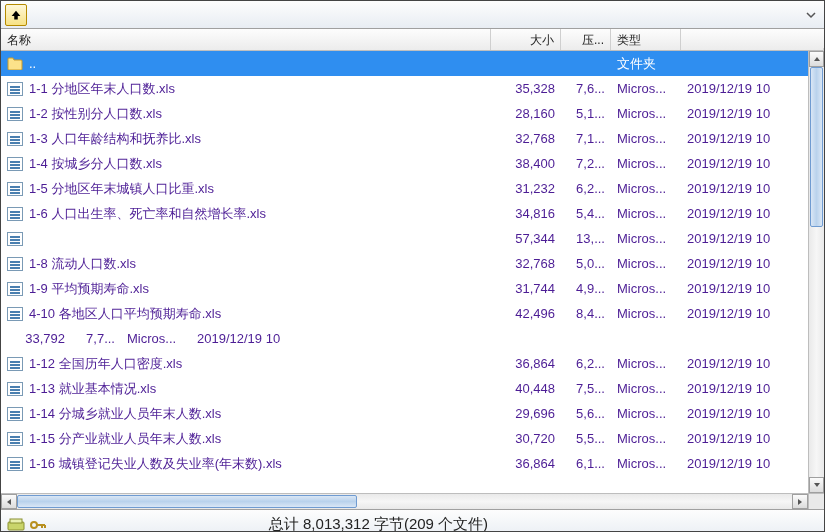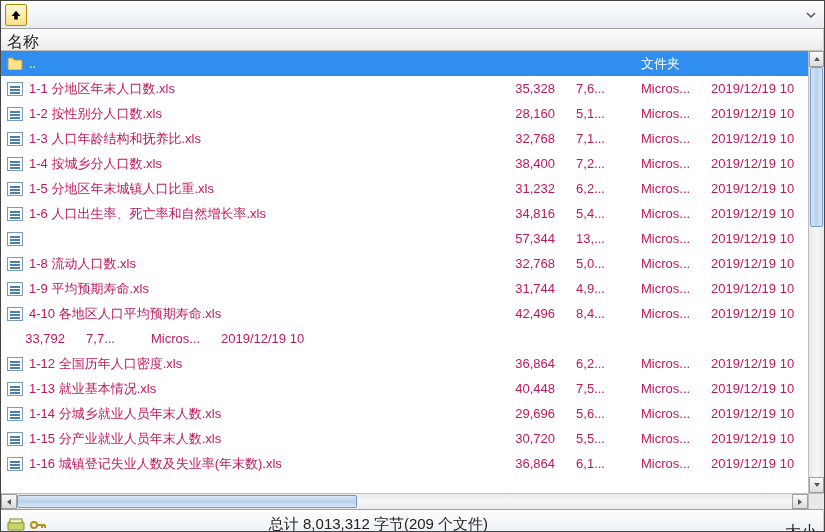--- a/index.html
+++ b/index.html
@@ -36,24 +36,23 @@
   .toolbar-right {
     width: 10px; height: 10px;
     margin-right: 4px;
   }
 
   .header-row {
     display: flex;
     height: 22px;
     background: linear-gradient(#fdfdfd, #ececec);
     border-bottom: 1px solid #bfbfbf;
-    font-size: 16px;
+    font-size: 12px;
     color: #222;
     user-select: none;
-    flex-direction: column;
   }
   .header-cell {
     border-right: 1px solid #cfcfcf;
     padding: 3px 6px;
     overflow: hidden;
     white-space: nowrap;
   }
   .col-name { flex: 0 0 490px; }
   .col-size { flex: 0 0 70px; text-align: right; }
   .col-comp { flex: 0 0 50px; text-align: right; }
@@ -68,38 +67,38 @@
   .list-body {
     flex: 1;
     overflow: hidden;
     background: #fff;
   }
   .row {
     display: flex;
     height: 25px;
     align-items: center;
     font-size: 13px;
-    color: #be185d;
+    color: #4c1d95;
     border-bottom: 0;
     cursor: default;
   }
   .row.selected {
     background: #2f8ef0;
     color: #fff;
   }
   .cell {
     padding: 0 6px;
     overflow: hidden;
     white-space: nowrap;
     text-overflow: clip;
   }
   .cell.name { flex: 0 0 490px; display: flex; align-items: center; gap: 6px;}
   .cell.size { flex: 0 0 70px; text-align: right; }
   .cell.comp { flex: 0 0 50px; text-align: right; }
-  .cell.type { flex: 0 0 70px; margin-left: 24px; }
+  .cell.type { flex: 0 0 70px; }
   .cell.date { flex: 1; }
 
   .file-icon {
     width: 16px; height: 16px; flex-shrink: 0;
     display: inline-flex; align-items: center; justify-content: center;
   }
   .folder-icon svg { width: 16px; height: 13px; }
   .xls-icon {
     width: 16px; height: 14px;
     background: #fff;

